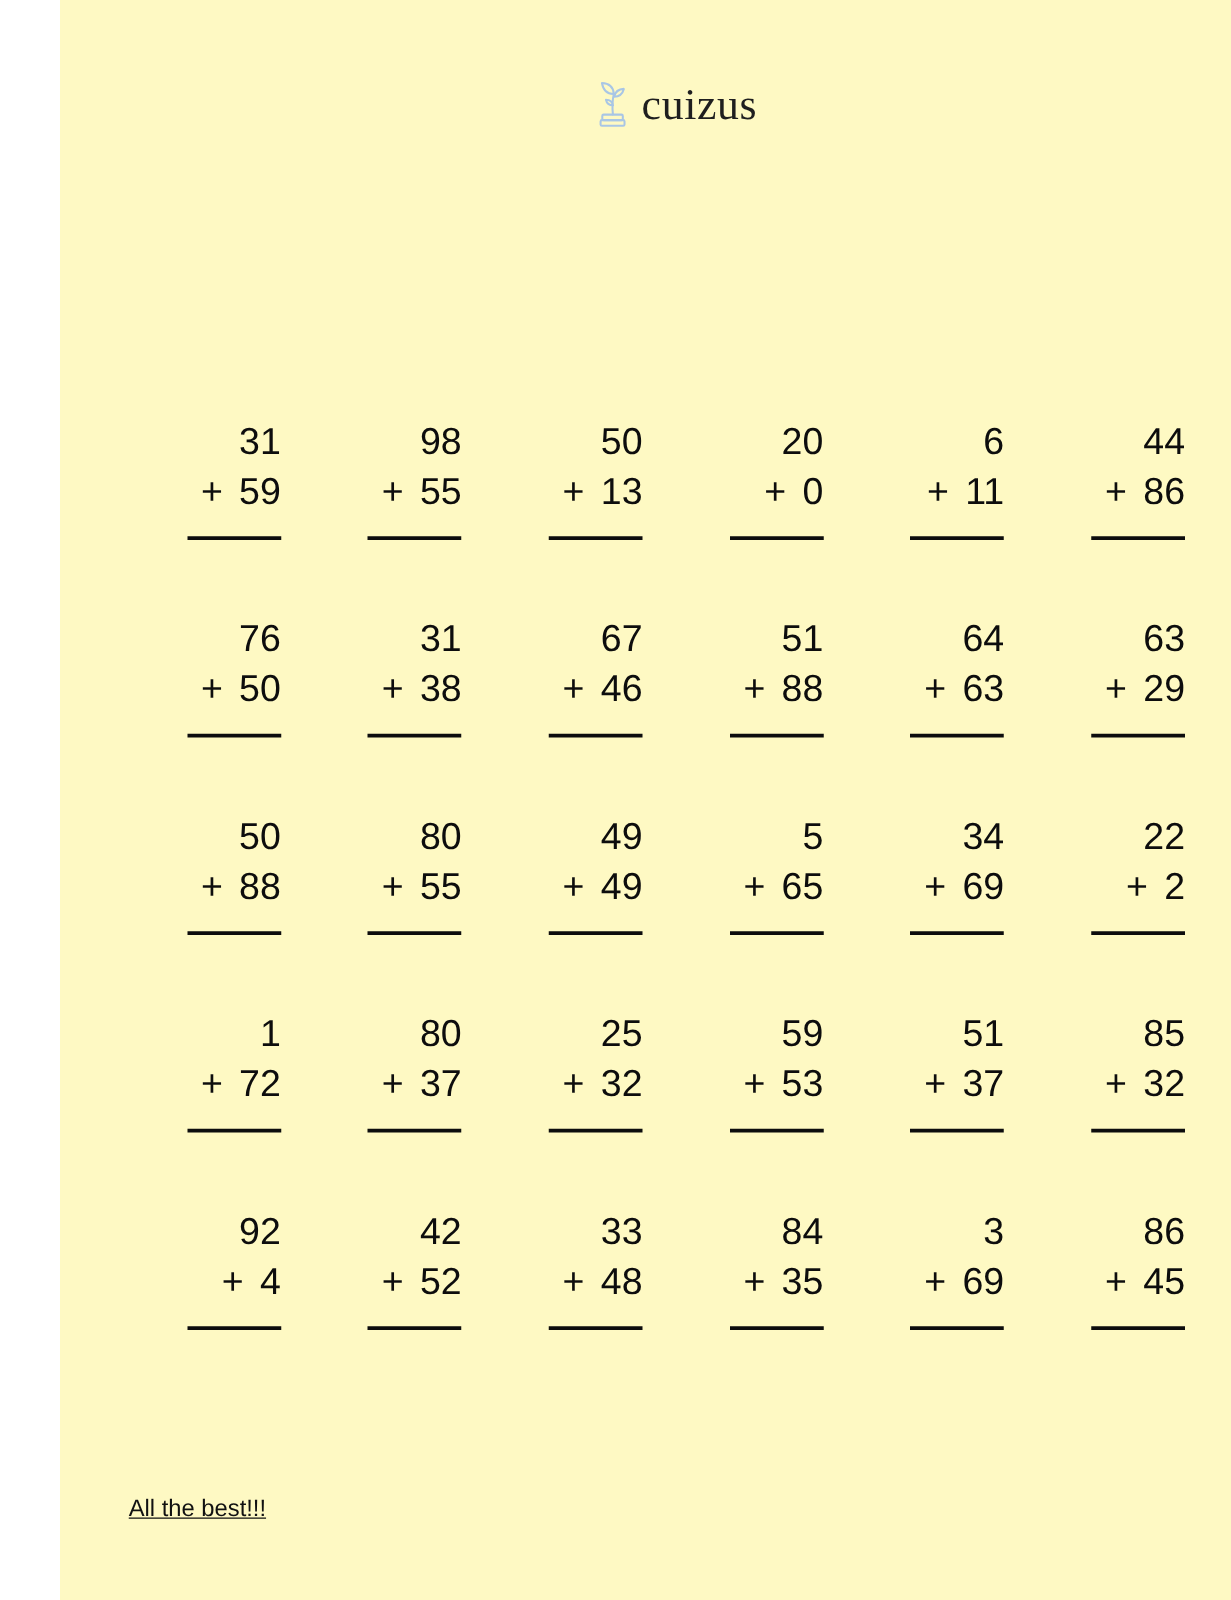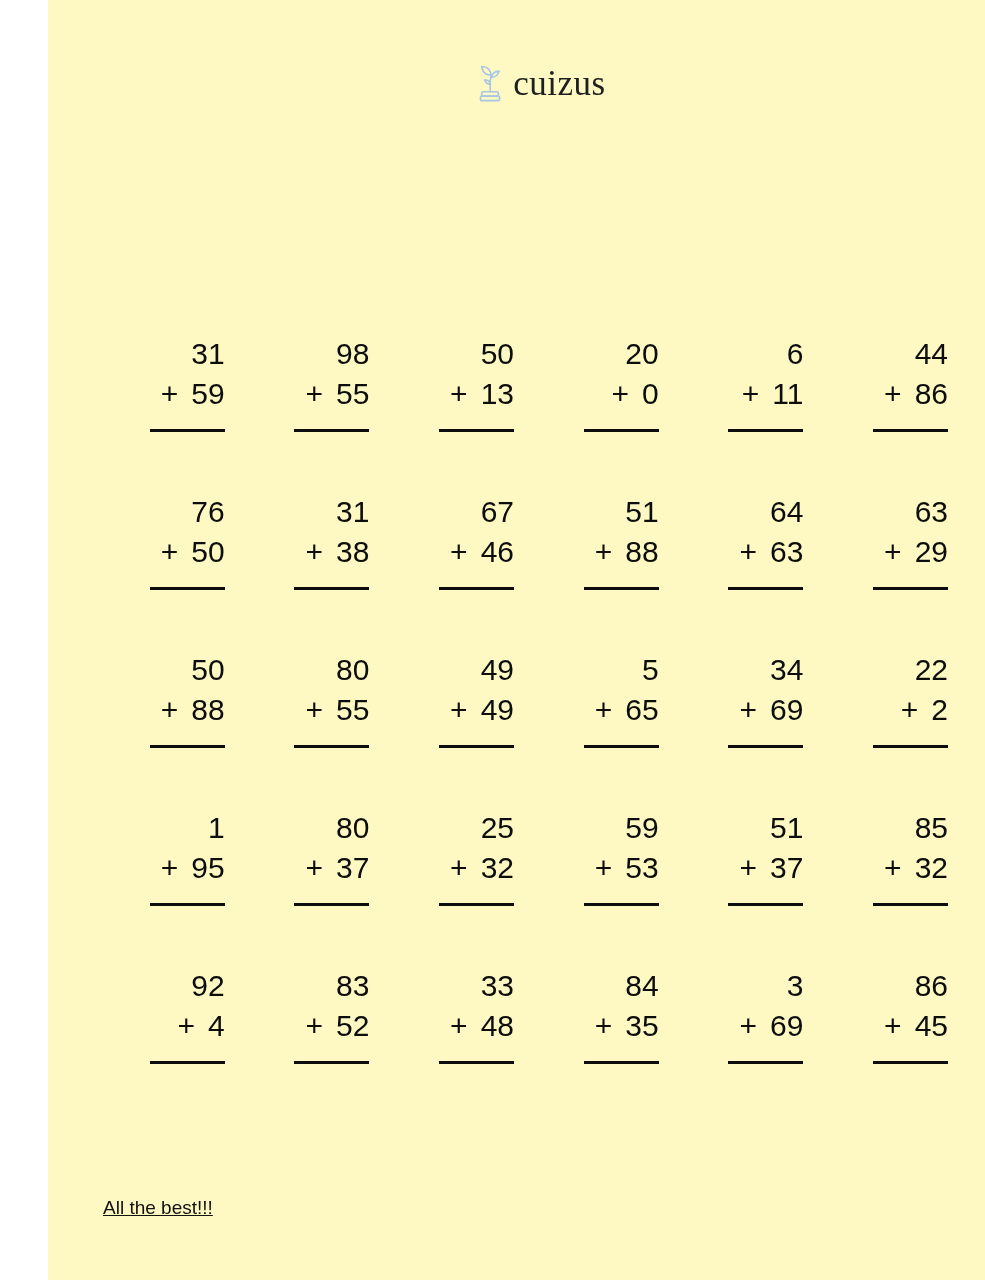--- a/index.html
+++ b/index.html
@@ -329,21 +329,21 @@
         </div>
         <div class="p-line"></div>
       </div>
     </div>
 
     <div class="cell">
       <div class="problem">
         <div class="p-top">1</div>
         <div class="p-bottom">
           <span class="p-op">+</span>
-          <span class="p-num">95</span>
+          <span class="p-num">72</span>
         </div>
         <div class="p-line"></div>
       </div>
     </div>
 
     <div class="cell">
       <div class="problem">
         <div class="p-top">80</div>
         <div class="p-bottom">
           <span class="p-op">+</span>
@@ -403,21 +403,21 @@
         <div class="p-bottom">
           <span class="p-op">+</span>
           <span class="p-num">4</span>
         </div>
         <div class="p-line"></div>
       </div>
     </div>
 
     <div class="cell">
       <div class="problem">
-        <div class="p-top">83</div>
+        <div class="p-top">42</div>
         <div class="p-bottom">
           <span class="p-op">+</span>
           <span class="p-num">52</span>
         </div>
         <div class="p-line"></div>
       </div>
     </div>
 
     <div class="cell">
       <div class="problem">

